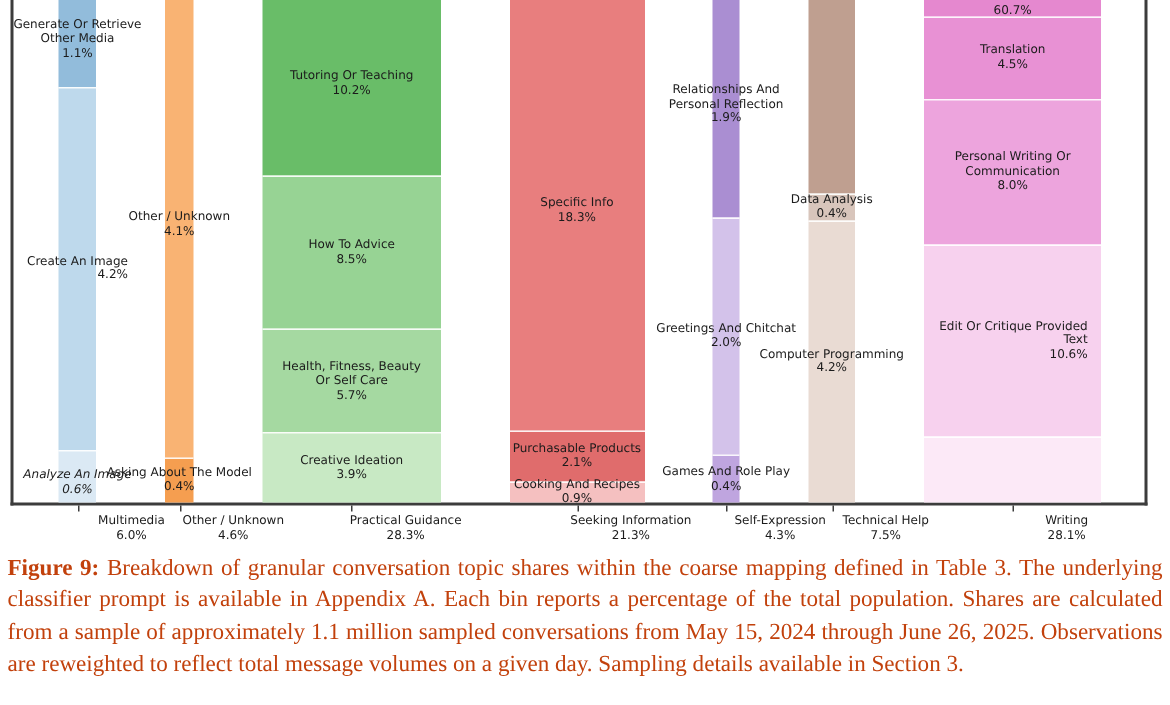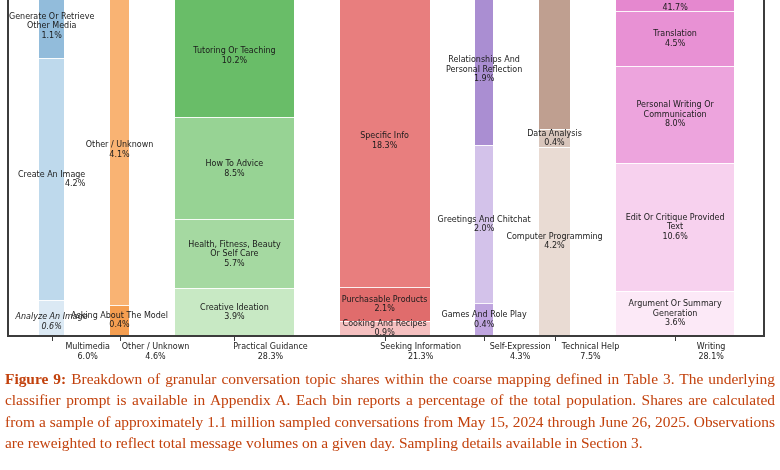--- a/index.html
+++ b/index.html
@@ -161,42 +161,38 @@
       </div>
       <div class="tick" style="left: 554.515px;"></div>
       <div class="xlabel" style="left: 554.515px;">
         <div>Technical Help</div>
         <div>7.5%</div>
       </div>
       <div class="col" style="left: 615.84px; width: 118.582px;">
         <div class="seg" style="top: 0px; height: 16.9893px; background: rgb(229, 136, 207);"></div>
         <div class="seg-label" style="top: 8.49466px;">
           <div>Write Fiction</div>
-          <div>41.7%</div>
+          <div>60.7%</div>
         </div>
         <div class="seg bordered" style="top: 16.9893px; height: 54.6085px; background: rgb(232, 145, 212);"></div>
         <div class="seg-label" style="top: 44.2936px;">
           <div>Translation</div>
           <div>4.5%</div>
         </div>
         <div class="seg bordered" style="top: 71.5979px; height: 97.0819px; background: rgb(237, 164, 221);"></div>
         <div class="seg-label" style="top: 120.139px;">
           <div>Personal Writing Or Communication</div>
           <div>8.0%</div>
         </div>
         <div class="seg bordered" style="top: 168.68px; height: 128.633px; background: rgb(247, 209, 238);"></div>
-        <div class="seg-label" style="top: 232.996px;">
+        <div class="seg-label" style="top: 232.996px; text-align: right;">
           <div>Edit Or Critique Provided Text</div>
           <div>10.6%</div>
         </div>
         <div class="seg bordered" style="top: 297.313px; height: 43.6868px; background: rgb(252, 233, 247);"></div>
-        <div class="seg-label" style="top: 319.157px;">
-          <div>Argument Or Summary Generation</div>
-          <div>3.6%</div>
-        </div>
       </div>
       <div class="tick" style="left: 675.131px;"></div>
       <div class="xlabel" style="left: 675.131px;">
         <div>Writing</div>
         <div>28.1%</div>
       </div>
     </div>
   <div class="caption"><span class="cap-label">Figure 9:</span><span> Breakdown of granular conversation topic shares within the coarse mapping defined in Table 3. The underlying classifier prompt is available in Appendix A. Each bin reports a percentage of the total population. Shares are calculated from a sample of approximately 1.1 million sampled conversations from May 15, 2024 through June 26, 2025. Observations are reweighted to reflect total message volumes on a given day. Sampling details available in Section 3.</span>
   </div>
 </div>

